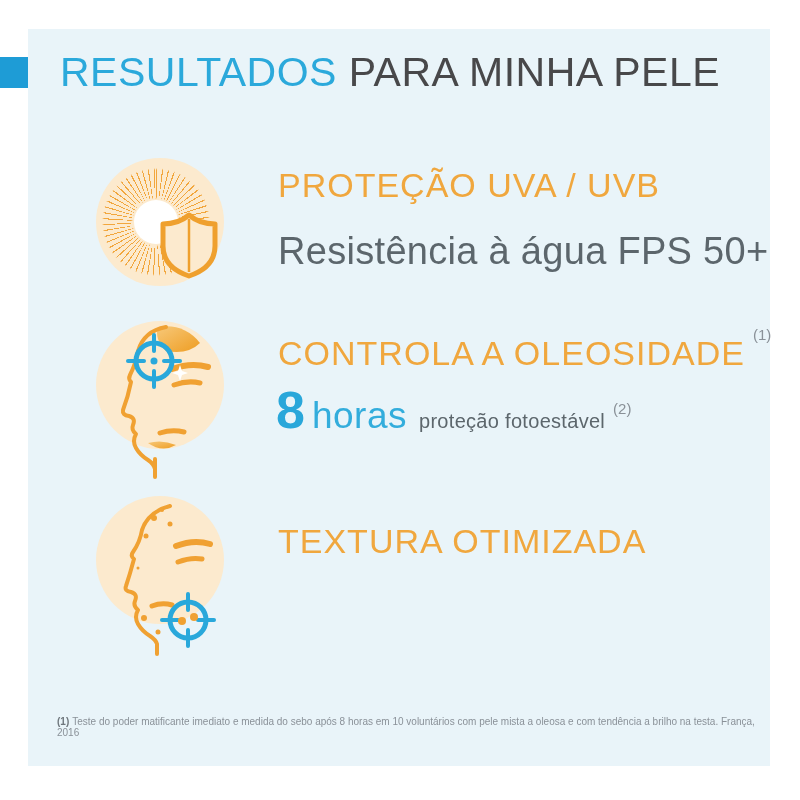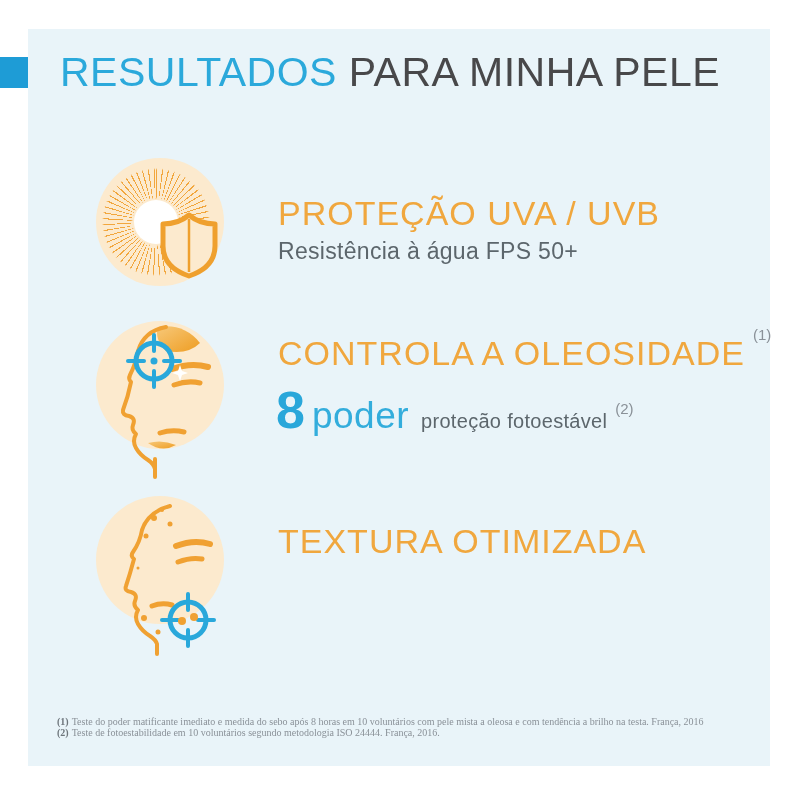--- a/index.html
+++ b/index.html
@@ -35,38 +35,38 @@
     -webkit-mask:radial-gradient(circle closest-side, rgba(0,0,0,0) 0 23px, #000 25px 52px, rgba(0,0,0,0) 54px);
             mask:radial-gradient(circle closest-side, rgba(0,0,0,0) 0 23px, #000 25px 52px, rgba(0,0,0,0) 54px);
   }
   .sun-core{position:absolute;left:38px;top:42px;width:44px;height:44px;border-radius:50%;background:#ffffff;}
 
   .sec-heading{
     position:absolute;left:278px;color:#F0A73E;font-size:34px;line-height:1;
     letter-spacing:1px;white-space:nowrap;
   }
   .sec-body{
-    position:absolute;left:278px;color:#5C666C;font-size:23px;line-height:30px;
+    position:absolute;left:278px;color:#5C666C;font-size:38px;line-height:30px;
     letter-spacing:0.3px;
   }
   .sup-note{
     font-size:15px;color:#8A9198;letter-spacing:0;
     position:relative;top:-13px;margin-left:8px;font-weight:400;
   }
   .hours-line{
     position:absolute;left:276px;top:384px;display:flex;align-items:baseline;white-space:nowrap;
   }
   .big-number{color:#29A7DA;font-weight:bold;font-size:52px;line-height:1;}
   .unit{color:#33ADDC;font-size:37px;margin-left:7px;letter-spacing:0.5px;}
   .after-unit{color:#5C666C;font-size:20px;margin-left:12px;letter-spacing:0.3px;}
   .hours-line .sup-note{top:-14px;}
 
   .footnotes{
     position:absolute;left:57px;top:716px;width:700px;
-    font-size:10px;line-height:11px;color:#8A9198;letter-spacing:0;font-family:Liberation Serif, serif;
+    font-size:10px;line-height:11px;color:#8A9198;letter-spacing:0;
   }
   .footnotes .marker{font-weight:bold;color:#6E767C;margin-right:3px;}
 </style>
 </head>
 <body>
 
 <div class="stage">
 
   <div class="panel"></div>
   <div class="accent-square"></div>
@@ -77,21 +77,21 @@
 
   <div class="icon-wrap" style="left:96px;top:158px;">
     <div class="icon-circle"></div>
     <div class="sun-rays"></div>
     <div class="sun-core"></div>
     <svg class="icon-svg" style="left:64px;top:54px;" width="60" height="68" viewBox="0 0 60 68">
       <path d="M29 3 C36 9 46 12 55 12 L55 34 C55 50 44 59 29 64 C14 59 3 50 3 34 L3 12 C12 12 22 9 29 3 Z" fill="#FCEACE" stroke="#EFA02E" stroke-width="5" stroke-linejoin="round"></path>
       <line x1="29" y1="7" x2="29" y2="60" stroke="#EFA02E" stroke-width="2.5"></line>
     </svg>
   </div>
-  <div class="sec-heading" style="top:196px;">
+  <div class="sec-heading" style="top:168px;">
     <span>PROTEÇÃO UVA / UVB</span>
   </div>
   <div class="sec-body" style="top:236px;white-space:nowrap;">Resistência à água FPS 50+</div>
 
   <div class="icon-wrap" style="left:96px;top:321px;">
     <div class="icon-circle"></div>
     <svg class="icon-svg" width="128" height="160" viewBox="0 0 128 160">
       <defs>
         <linearGradient id="hairGrad" x1="0" y1="0" x2="1" y2="1">
           <stop offset="0" stop-color="#F7C879"></stop>
@@ -114,21 +114,21 @@
         <line x1="68" y1="40" x2="84" y2="40" stroke-width="4"></line>
         <circle cx="58" cy="40" r="3.5" fill="#29A8DB" stroke="none"></circle>
       </g>
     </svg>
   </div>
   <div class="sec-heading" style="top:336px;">
     <span>CONTROLA A OLEOSIDADE</span><sup class="sup-note">(1)</sup>
   </div>
   <div class="hours-line">
     <span class="big-number">8</span>
-    <span class="unit">poder</span>
+    <span class="unit">horas</span>
     <span class="after-unit">proteção fotoestável</span>
     <sup class="sup-note">(2)</sup>
   </div>
 
   <div class="icon-wrap" style="left:96px;top:496px;">
     <div class="icon-circle"></div>
     <svg class="icon-svg" width="128" height="162" viewBox="0 0 128 162">
       <path d="M74 10 Q52 16 46 34 Q44 46 37 56 Q34 60 38 63 Q34 78 30 90 Q28 95 35 96 Q42 98 39 105 Q37 110 42 114 Q38 121 42 128 Q46 135 54 140 Q60 144 61 148 L61 158" fill="none" stroke="#F0A132" stroke-width="4" stroke-linecap="round" stroke-linejoin="round"></path>
       <path d="M80 50 Q98 43 114 48" fill="none" stroke="#F0A132" stroke-width="6" stroke-linecap="round"></path>
       <path d="M82 66 Q95 61 106 63" fill="none" stroke="#F0A132" stroke-width="5" stroke-linecap="round"></path>
@@ -156,18 +156,15 @@
     </svg>
   </div>
   <div class="sec-heading" style="top:524px;text-align:center;">
     <span>TEXTURA OTIMIZADA</span>
   </div>
 
   <div class="footnotes">
     <div>
       <span class="marker">(1)</span><span>Teste do poder matificante imediato e medida do sebo após 8 horas em 10 voluntários com pele mista a oleosa e com tendência a brilho na testa. França, 2016</span>
     </div>
-    <div>
-      <span class="marker">(2)</span><span>Teste de fotoestabilidade em 10 voluntários segundo metodologia ISO 24444. França, 2016.</span>
-    </div>
   </div>
 
 </div>
 
 </body></html>

